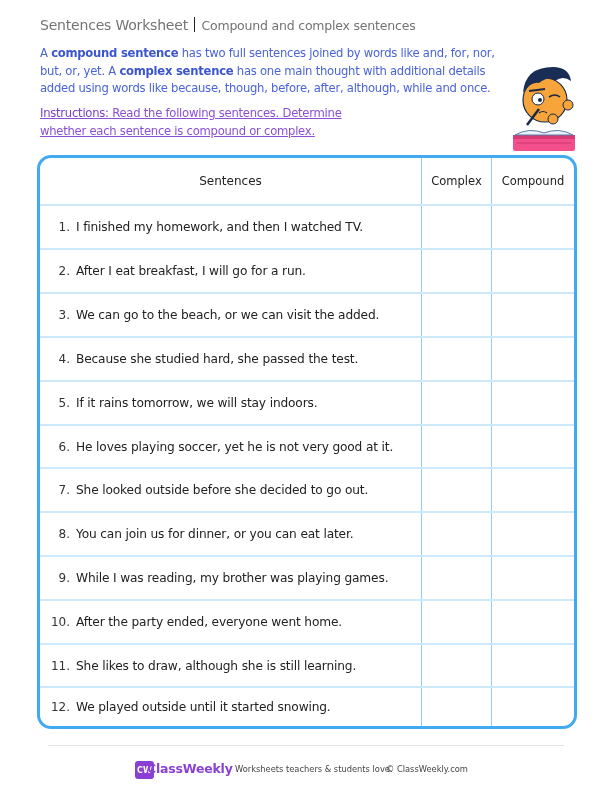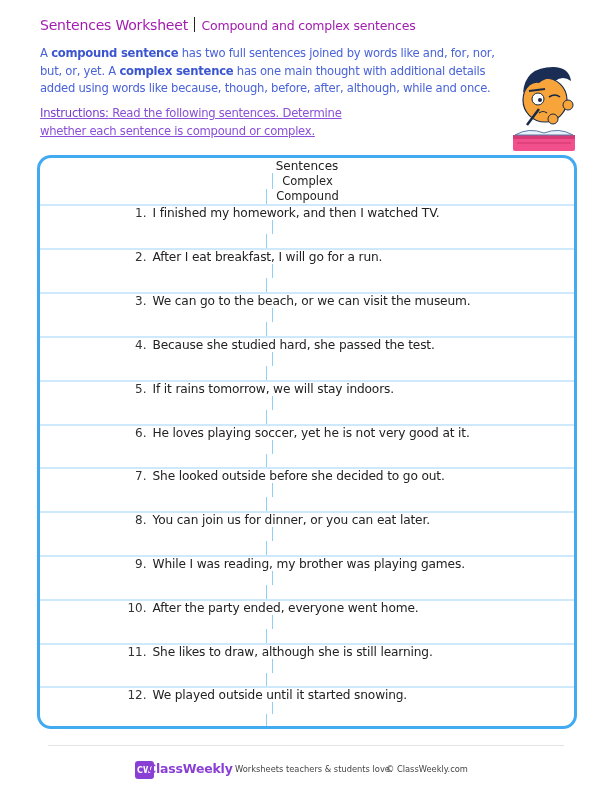--- a/index.html
+++ b/index.html
@@ -1,33 +1,33 @@
 <!DOCTYPE html>
 <html><head>
   <meta charset="utf-8">
   <style>
     * { margin: 0; padding: 0; box-sizing: border-box; }
     html, body { width: 612px; height: 792px; background: #ffffff; overflow: hidden; }
     body { position: relative; font-family: "DejaVu Sans", "Liberation Sans", sans-serif; color: #222; }
 
-    .title-line { position: absolute; left: 40px; top: 17px; font-size: 14px; white-space: nowrap; color: #a21caf; }
+    .title-line { position: absolute; left: 40px; top: 17px; font-size: 14px; white-space: nowrap; color: #737373; }
     .title-line .main { font-weight: 400; letter-spacing: -0.2px; }
     .title-line .sep { display: inline-block; width: 1.5px; height: 15px; background: #222; margin: 0 6px; vertical-align: -2px; }
     .title-line .sub { font-size: 12.5px; letter-spacing: -0.2px; }
 
     .intro { position: absolute; left: 40px; top: 45px; width: 470px; font-size: 11.6px; line-height: 17.5px; color: #4a63d8; letter-spacing: -0.25px; }
     .intro b { font-weight: 700; color: #3b55d0; }
 
     .instr { position: absolute; left: 40px; top: 105px; width: 340px; font-size: 11.6px; line-height: 17.5px; color: #8a4fd6; letter-spacing: -0.25px; text-decoration: underline; }
     .instr b { font-weight: 400; color: #7a3fd0; }
 
     .mascot { position: absolute; left: 505px; top: 55px; width: 80px; height: 100px; }
 
     .table-wrap { position: absolute; left: 37px; top: 155px; width: 540px; height: 574px; border: 3px solid #42aaf0; border-radius: 14px; overflow: hidden; background: #fff; }
-    .row { position: absolute; left: 0; width: 534px; border-bottom: 2px solid #cde9fb; display: flex; align-items: center; flex-direction: column; }
+    .row { position: absolute; left: 0; width: 534px; border-bottom: 2px solid #cde9fb; display: flex; align-items: center; }
     .row.last { border-bottom: none; }
     .cell-sent { width: 381px; display: flex; align-items: center; height: 100%; }
     .cell-col { height: 100%; border-left: 1.5px solid #8fd0f7; }
     .cell-col.c1 { width: 70px; }
     .cell-col.c2 { width: 83px; }
     .hdr-text { width: 100%; text-align: center; font-size: 12px; color: #222; }
     .hdr-col { display: flex; align-items: center; justify-content: center; font-size: 11.5px; color: #222; }
     .num { width: 36px; text-align: right; font-size: 12px; color: #333; padding-right: 6px; }
     .sent { font-size: 12.2px; color: #222; white-space: nowrap; letter-spacing: -0.15px; }
 
@@ -100,21 +100,21 @@
     <div class="cell-sent">
         <span class="num">2.</span>
         <span class="sent">After I eat breakfast, I will go for a run.</span>
       </div>
     <div class="cell-col c1"></div>
     <div class="cell-col c2"></div>
   </div>
   <div class="row" style="top:136px; height:44px;">
     <div class="cell-sent">
         <span class="num">3.</span>
-        <span class="sent">We can go to the beach, or we can visit the museum.</span>
+        <span class="sent">We can go to the beach, or we can visit the added.</span>
       </div>
     <div class="cell-col c1"></div>
     <div class="cell-col c2"></div>
   </div>
   <div class="row" style="top:180px; height:44px;">
     <div class="cell-sent">
         <span class="num">4.</span>
         <span class="sent">Because she studied hard, she passed the test.</span>
       </div>
     <div class="cell-col c1"></div>

